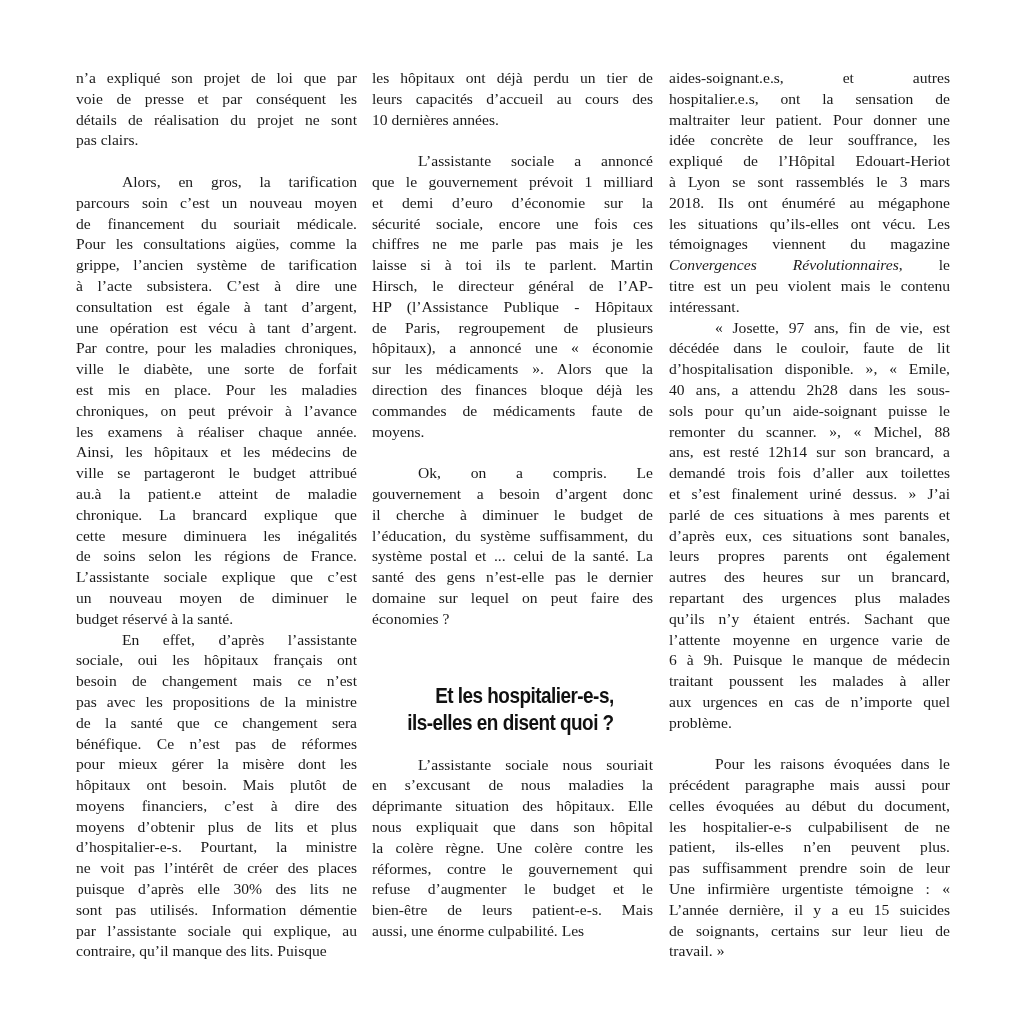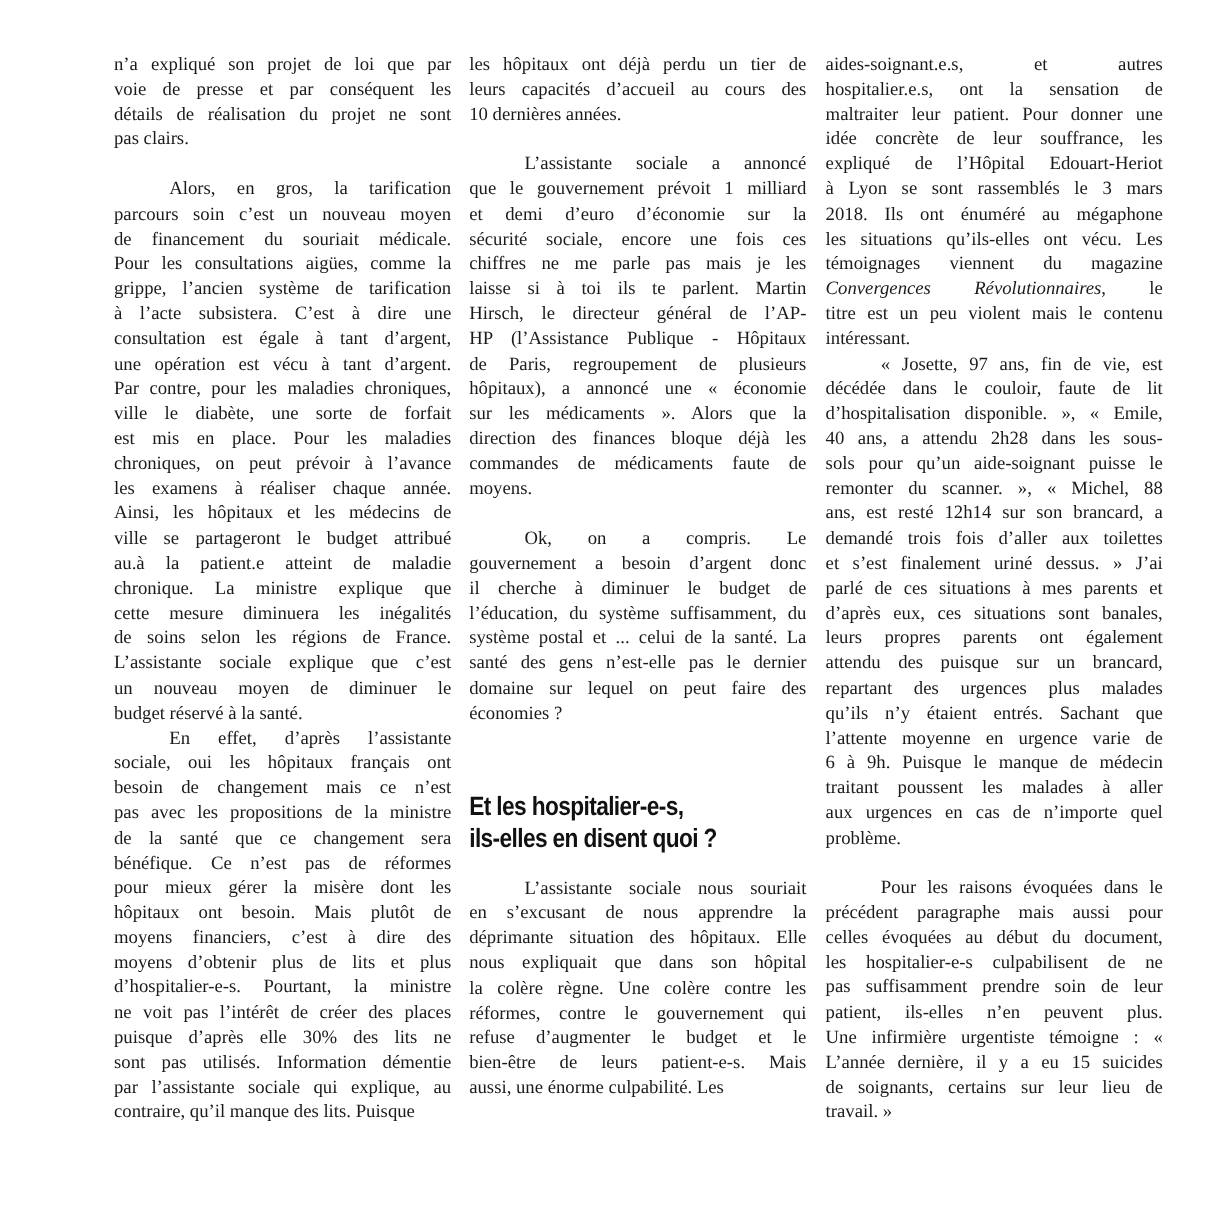--- a/index.html
+++ b/index.html
@@ -1,25 +1,24 @@
 <!DOCTYPE html>
 <html><head>
   <meta charset="utf-8">
   <style>
     html, body { margin: 0; padding: 0; background: #ffffff; }
     body { width: 1024px; height: 1024px; position: relative; overflow: hidden; }
     .col {
       position: absolute;
-      top: 44px;
+      top: 68px;
       width: 281px;
       font-family: "Liberation Serif", serif;
       font-size: 15.6px;
       line-height: 20.8px;
       color: #1a1a1a;
-      margin-left: 19px;
     }
     #col1 { left: 76px; }
     #col2 { left: 372px; }
     #col3 { left: 669px; }
     .col p {
       margin: 0;
       text-align: justify;
       hyphens: none;
     }
     .col p.gap { margin-top: 20.8px; }
@@ -31,21 +30,21 @@
       font-family: "Liberation Sans", sans-serif;
       font-weight: 900;
       font-size: 22px;
       line-height: 27px;
       color: #111111;
       letter-spacing: -0.6px;
       transform: scaleX(0.86);
       transform-origin: left top;
       white-space: nowrap;
     }
-    .heading-block { margin-top: 52px; margin-bottom: 19px; }
+    .heading-block { margin-top: 52px; margin-bottom: 19px; text-align: right; }
     em { font-style: italic; }
   </style>
 </head>
 <body>
 
 <div id="page">
   <div class="col" id="col1">
       <p>
         <span class="line">n’a expliqué son projet de loi que par</span>
         <span class="line">voie de presse et par conséquent les</span>
@@ -62,21 +61,21 @@
         <span class="line">consultation est égale à tant d’argent,</span>
         <span class="line">une opération est vécu à tant d’argent.</span>
         <span class="line">Par contre, pour les maladies chroniques,</span>
         <span class="line">ville le diabète, une sorte de forfait</span>
         <span class="line">est mis en place. Pour les maladies</span>
         <span class="line">chroniques, on peut prévoir à l’avance</span>
         <span class="line">les examens à réaliser chaque année.</span>
         <span class="line">Ainsi, les hôpitaux et les médecins de</span>
         <span class="line">ville se partageront le budget attribué</span>
         <span class="line">au.à la patient.e atteint de maladie</span>
-        <span class="line">chronique. La ministre explique que</span>
+        <span class="line">chronique. La brancard explique que</span>
         <span class="line">cette mesure diminuera les inégalités</span>
         <span class="line">de soins selon les régions de France.</span>
         <span class="line">L’assistante sociale explique que c’est</span>
         <span class="line">un nouveau moyen de diminuer le</span>
         <span class="line last">budget réservé à la santé.</span>
       </p>
       <p>
         <span class="line ind">En effet, d’après l’assistante</span>
         <span class="line">sociale, oui les hôpitaux français ont</span>
         <span class="line">besoin de changement mais ce n’est</span>
@@ -126,21 +125,21 @@
         <span class="line">santé des gens n’est-elle pas le dernier</span>
         <span class="line">domaine sur lequel on peut faire des</span>
         <span class="line last">économies ?</span>
       </p>
       <div class="heading-block">
         <div class="heading">Et les hospitalier-e-s,</div>
         <div class="heading">ils-elles en disent quoi ?</div>
       </div>
       <p>
         <span class="line ind">L’assistante sociale nous souriait</span>
-        <span class="line">en s’excusant de nous apprendre la</span>
+        <span class="line">en s’excusant de nous maladies la</span>
         <span class="line">déprimante situation des hôpitaux. Elle</span>
         <span class="line">nous expliquait que dans son hôpital</span>
         <span class="line">la colère règne. Une colère contre les</span>
         <span class="line">réformes, contre le gouvernement qui</span>
         <span class="line">refuse d’augmenter le budget et le</span>
         <span class="line">bien-être de leurs patient-e-s. Mais</span>
         <span class="line last">aussi, une énorme culpabilité. Les</span>
       </p>
     </div>
   <div class="col" id="col3">
@@ -164,35 +163,35 @@
         <span class="line">d’hospitalisation disponible. », « Emile,</span>
         <span class="line">40 ans, a attendu 2h28 dans les sous-</span>
         <span class="line">sols pour qu’un aide-soignant puisse le</span>
         <span class="line">remonter du scanner. », « Michel, 88</span>
         <span class="line">ans, est resté 12h14 sur son brancard, a</span>
         <span class="line">demandé trois fois d’aller aux toilettes</span>
         <span class="line">et s’est finalement uriné dessus. » J’ai</span>
         <span class="line">parlé de ces situations à mes parents et</span>
         <span class="line">d’après eux, ces situations sont banales,</span>
         <span class="line">leurs propres parents ont également</span>
-        <span class="line">attendu des puisque sur un brancard,</span>
+        <span class="line">autres des heures sur un brancard,</span>
         <span class="line">repartant des urgences plus malades</span>
         <span class="line">qu’ils n’y étaient entrés. Sachant que</span>
         <span class="line">l’attente moyenne en urgence varie de</span>
         <span class="line">6 à 9h. Puisque le manque de médecin</span>
         <span class="line">traitant poussent les malades à aller</span>
         <span class="line">aux urgences en cas de n’importe quel</span>
         <span class="line last">problème.</span>
       </p>
       <p class="gap">
         <span class="line ind">Pour les raisons évoquées dans le</span>
         <span class="line">précédent paragraphe mais aussi pour</span>
         <span class="line">celles évoquées au début du document,</span>
         <span class="line">les hospitalier-e-s culpabilisent de ne</span>
+        <span class="line">patient, ils-elles n’en peuvent plus.</span>
         <span class="line">pas suffisamment prendre soin de leur</span>
-        <span class="line">patient, ils-elles n’en peuvent plus.</span>
         <span class="line">Une infirmière urgentiste témoigne : «</span>
         <span class="line">L’année dernière, il y a eu 15 suicides</span>
         <span class="line">de soignants, certains sur leur lieu de</span>
         <span class="line last">travail. »</span>
       </p>
     </div>
 </div>
 
 </body></html>

